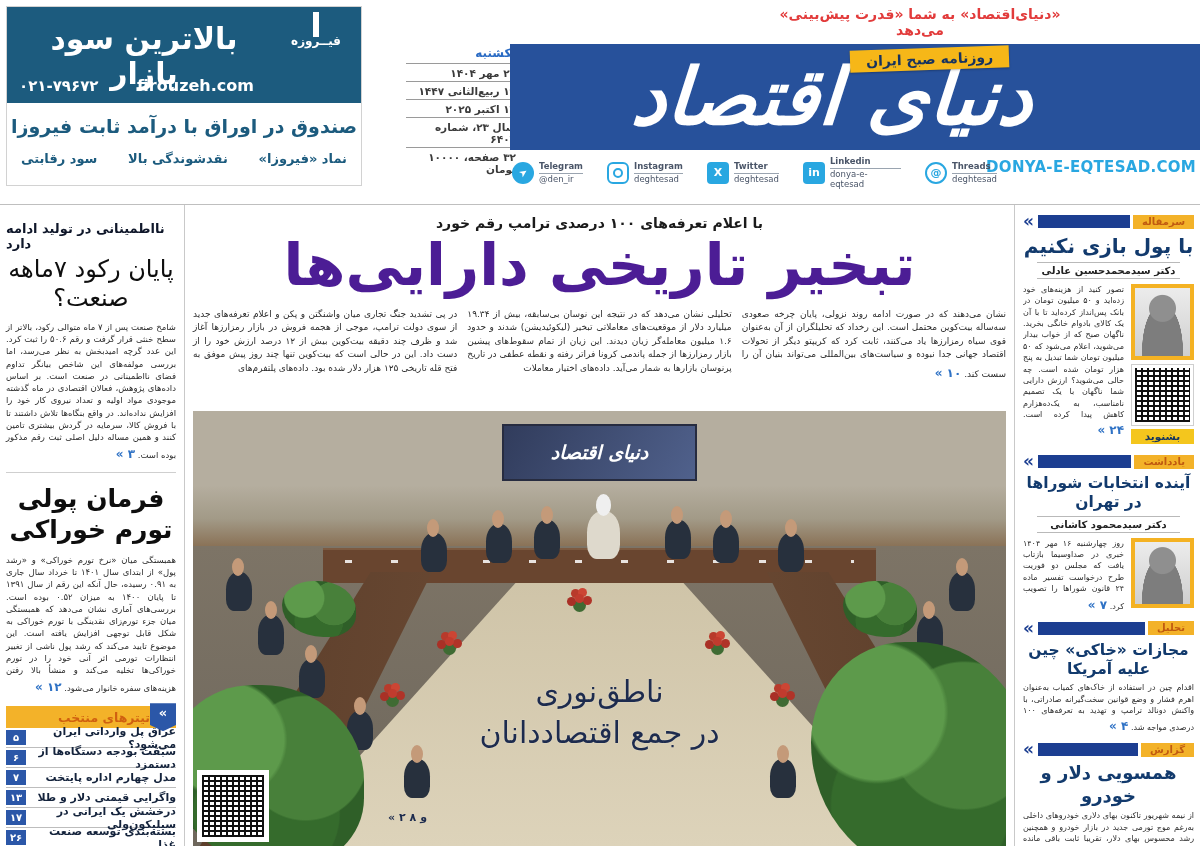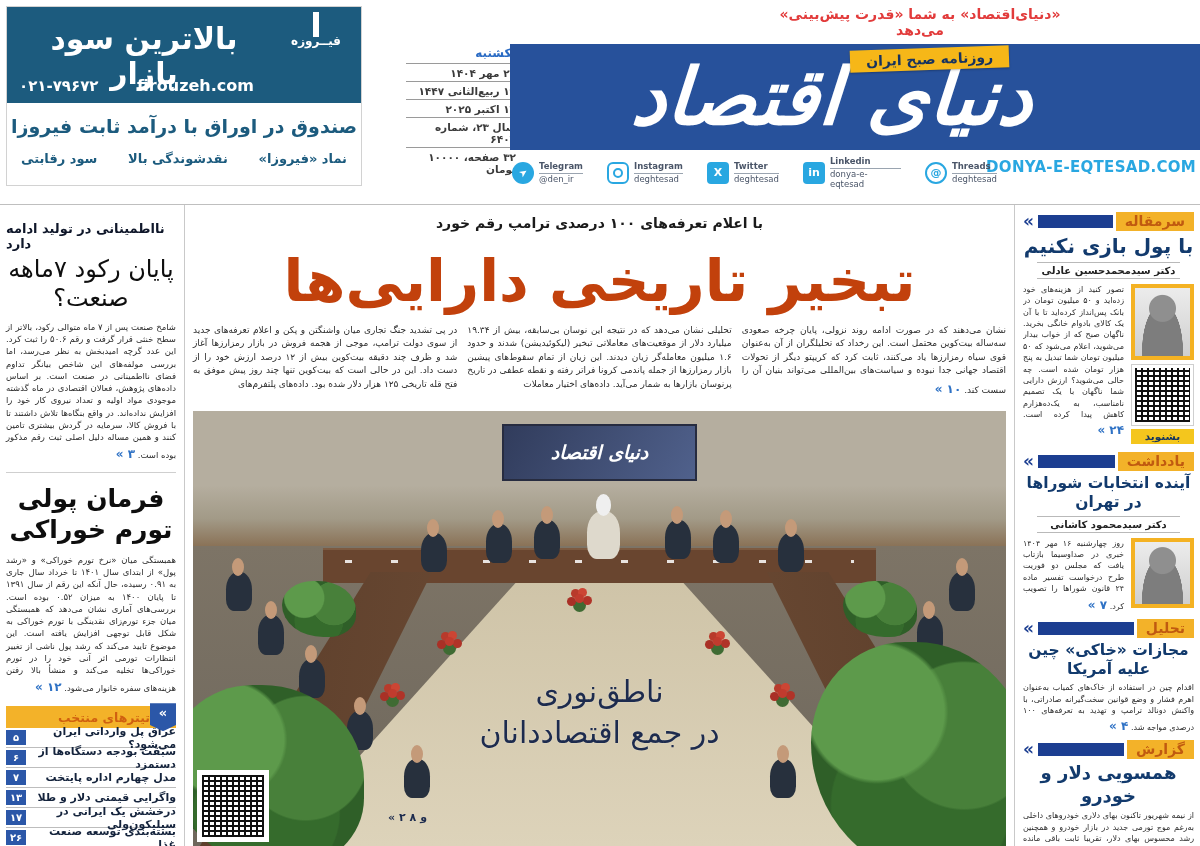--- a/index.html
+++ b/index.html
@@ -67,21 +67,21 @@
   .picksh { display:flex; align-items:center; background:#f3b229; height:22px; margin-top:10px; }
   .picksh .vchev { width:26px; height:28px; margin-top:6px; background:#2b57a8; color:#fff; text-align:center; font-weight:bold; transform:translateY(-3px); clip-path:polygon(0 0,100% 0,100% 78%,50% 100%,0 78%); font-size:13px; line-height:20px; }
   .picksh .plabel { flex:1; text-align:right; padding-left:8px; color:#d06010; font-size:12.5px; font-weight:bold; }
   .pick { display:flex; align-items:center; border-bottom:1px solid #bdbdbd; height:20px; direction:ltr; }
   .pick .num { background:#2b57a8; color:#fff; font-size:10px; font-weight:bold; width:20px; height:15px; line-height:15px; text-align:center; margin-right:5px; }
   .pick .ptxt { flex:1; direction:rtl; text-align:right; font-weight:bold; font-size:11px; color:#14233c; }
 
   
   .col-center { position:absolute; left:185px; right:186px; top:0; bottom:0; padding:0 8px; }
   .lead-kicker { text-align:center; font-size:14px; font-weight:bold; color:#1b1b1b; margin-top:10px; direction:rtl; }
-  .headline { text-align:center; font-size:58px; font-weight:bold; color:#c2410c; line-height:1.05; margin-top:20px; direction:rtl; letter-spacing:-1px; }
+  .headline { text-align:center; font-size:58px; font-weight:bold; color:#4c1d95; line-height:1.05; margin-top:4px; direction:rtl; letter-spacing:-1px; }
   .lead { display:flex; flex-direction:row-reverse; gap:10px; margin-top:12px; direction:rtl; }
   .lead .lcol { flex:1; font-size:9px; line-height:1.5; text-align:justify; color:#2b2b2b; }
 
   
   .photo { position:absolute; left:8px; right:8px; top:206px; bottom:0; overflow:hidden; background:#8f8678; }
   .ph-wall { position:absolute; left:0; right:0; top:0; height:31%; background:linear-gradient(#b5ae9f 0 55%, #a29a87 80%, #8a7257 100%); }
   .ph-banner { position:absolute; left:38%; top:3%; width:24%; height:13%; background:linear-gradient(120deg,#313c5c,#50618c); border:2px solid #272c40; color:#fff; font-style:italic; font-weight:bold; font-size:19px; display:flex; align-items:center; justify-content:center; direction:rtl; }
   .ph-floor { position:absolute; left:0; right:0; top:31%; bottom:0; background:linear-gradient(#7d7466,#6e675c); }
   .ph-carpet { position:absolute; left:8%; right:8%; top:39%; bottom:0; clip-path:polygon(38% 0,62% 0,97% 100%,3% 100%); background:linear-gradient(#cfc4a8,#ddd3ba); }
   .ph-table-top { position:absolute; left:16%; right:16%; top:31.5%; height:8%; background:#69452f; border-top:2px solid #7d5a40; }
@@ -109,21 +109,21 @@
   .ph-qr { position:absolute; left:4px; bottom:4px; width:72px; height:72px; background:#fff; padding:5px; }
   .qr-pat { width:100%; height:100%; background-image:
       repeating-linear-gradient(0deg,#111 0 2px,transparent 2px 5px),
       repeating-linear-gradient(90deg,#111 0 2px,#fff 2px 6px); }
 
   
   .col-right { position:absolute; right:0; top:0; bottom:0; width:185px; padding:2px 6px 0 8px; direction:rtl; overflow:hidden; }
   .sec { display:flex; align-items:center; height:19px; margin:5px 0 3px; direction:ltr; }
   .sec .chev { color:#1c3e91; font-weight:bold; font-size:17px; margin-right:4px; line-height:1; }
   .sec .bar { flex:1; background:#1c3e91; height:13px; }
-  .sec .lbl { background:#f3b229; color:#c05a10; font-weight:bold; font-size:14px; padding:1px 9px 2px; margin-left:3px; }
+  .sec .lbl { background:#f3b229; color:#c05a10; font-weight:bold; font-size:10px; padding:1px 9px 2px; margin-left:3px; }
   .sb-title { text-align:center; color:#123a6d; font-weight:bold; line-height:1.25; margin:0 0 3px; }
   .sb-title.big { font-size:20px; }
   .sb-title.mid { font-size:15.5px; }
   .byline { font-size:10px; font-weight:bold; color:#222; text-align:center; border-top:1px solid #b9b9b9; border-bottom:1px solid #b9b9b9; padding:2px 0; margin:2px 14px 5px; }
   .sb-body { font-size:8px; line-height:1.42; text-align:justify; color:#2b2b2b; }
   .sb-media { float:right; width:63px; margin:0 0 3px 7px; }
   .portrait { height:76px; border:4px solid #f4b223; background:
       radial-gradient(circle at 50% 30%, #8f8f8f 0 13px, transparent 14px),
       radial-gradient(ellipse at 50% 92%, #7d7d7d 0 52%, transparent 53%),
       linear-gradient(#ececec,#cfcfcf); }

